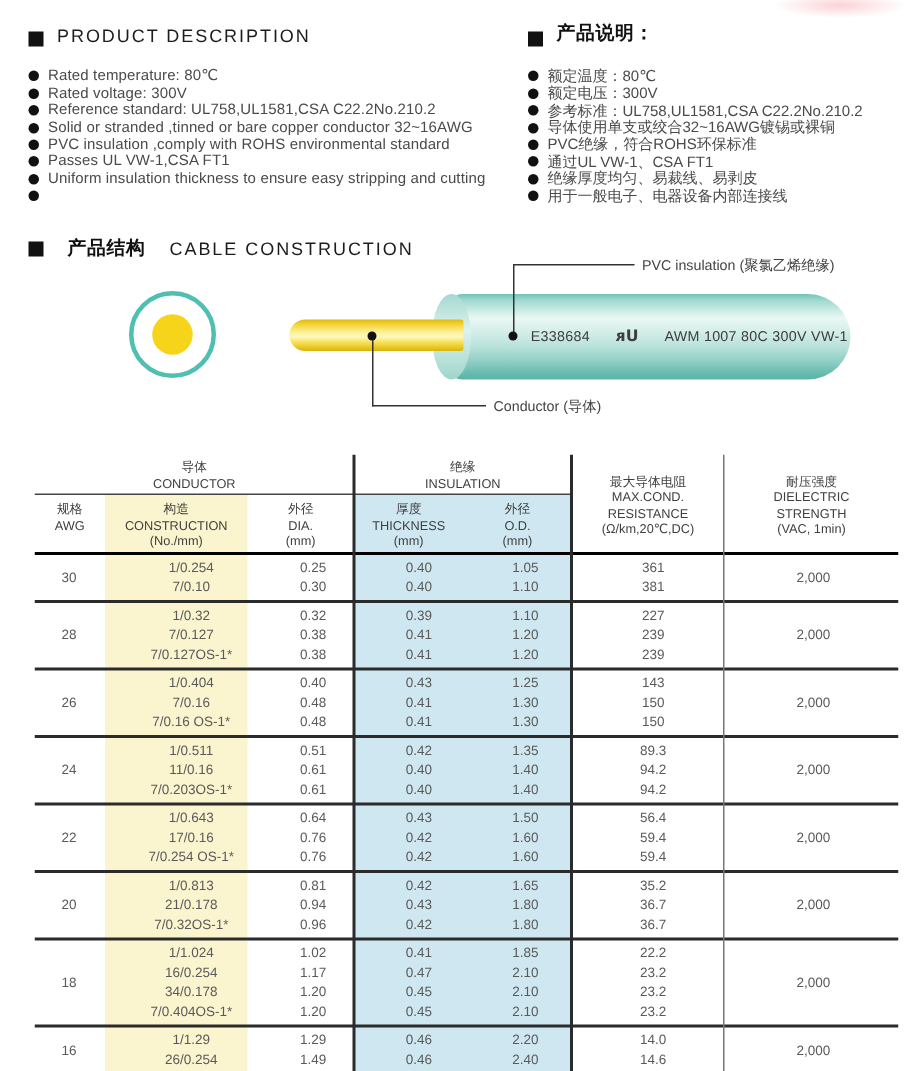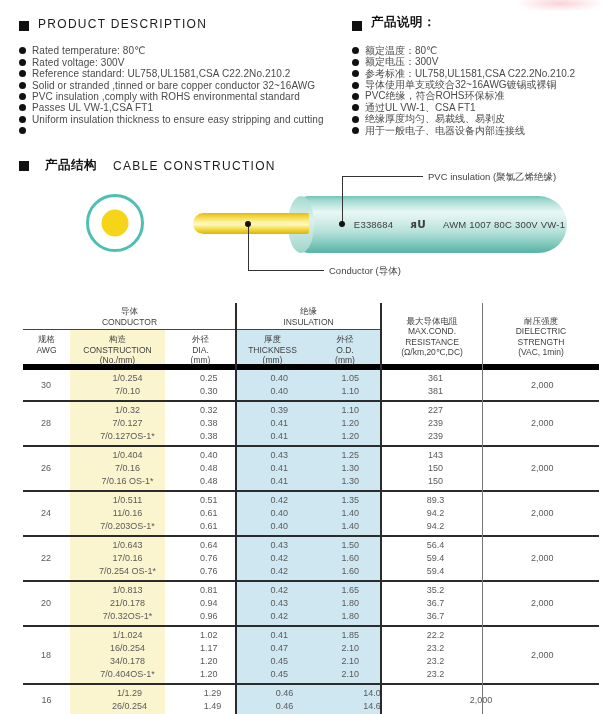--- a/index.html
+++ b/index.html
@@ -66,21 +66,21 @@
   .spec { left:23px; top:303px; width:576px; height:411px; overflow:hidden; }
   .bg-yellow { position:absolute; left:47px; top:27px; bottom:0; width:95px;
     background:var(--table-yellow-bg,#faf4cf); z-index:0; }
   .bg-blue { position:absolute; left:213px; top:27px; bottom:0; width:145px;
     background:var(--table-blue-bg,#cfe7f0); z-index:0; }
   .vline { position:absolute; top:0; bottom:0; background:var(--line-dark,#2b2b2b); z-index:2; }
   .v1 { left:212px; width:2px; }
   .v2 { left:357px; width:2px; }
   .v3 { left:459px; width:1px; background:var(--line-light,#777); }
 
-  .thead { position:relative; height:67px; border-bottom:6px solid #000000; z-index:1; }
+  .thead { position:relative; height:67px; border-bottom:2px solid #000000; z-index:1; }
   .h { position:absolute; text-align:center; white-space:pre-line;
     font-size:8.5px; line-height:10.5px; color:#3f3f3f; }
   .hg-cond { left:0; top:3px; width:213px; }
   .hg-ins  { left:213px; top:3px; width:145px; }
   .hline { position:absolute; left:0; top:26px; width:358px; height:1px; background:#444; }
   .h-awg { left:0;    top:31px; width:47px; }
   .h-con { left:47px; top:31px; width:95px; }
   .h-dia { left:142px; top:31px; width:71px; }
   .h-thk { left:213px; top:31px; width:73px; }
   .h-od  { left:286px; top:31px; width:72px; }
@@ -389,20 +389,22 @@
           <div class="c c-die">2,000</div>
         </div>
         <div class="trow">
           <div class="c c-awg">16</div>
           <div class="c c-con">1/1.29
 26/0.254</div>
           <div class="c c-dia">1.29
 1.49</div>
           <div class="c c-thk">0.46
 0.46</div>
+          <div class="c c-od">2.20
+2.40</div>
           <div class="c c-res">14.0
 14.6</div>
           <div class="c c-die">2,000</div>
         </div>
       </div>
 
     <div class="vline v1"></div>
     <div class="vline v2"></div>
     <div class="vline v3"></div>
   </section>

